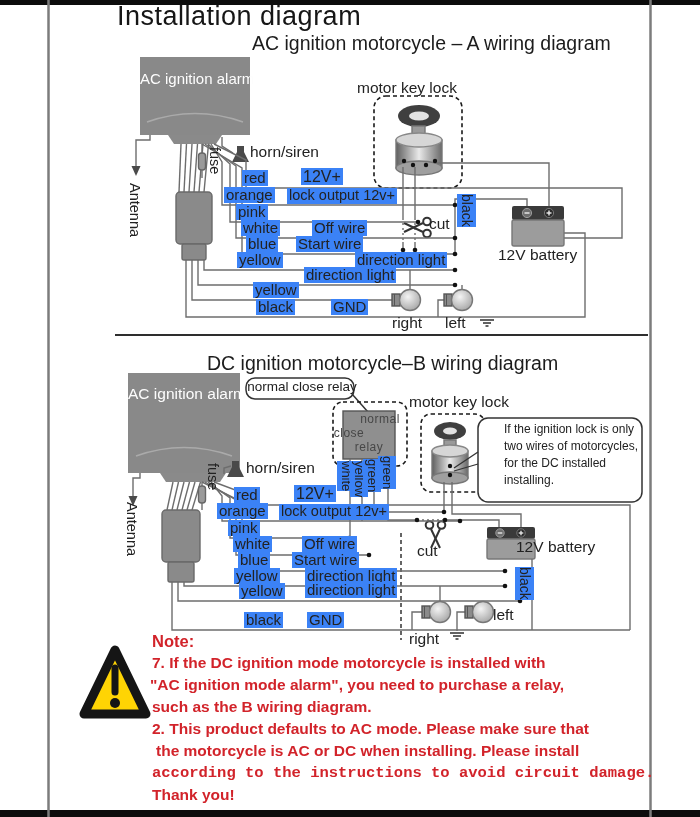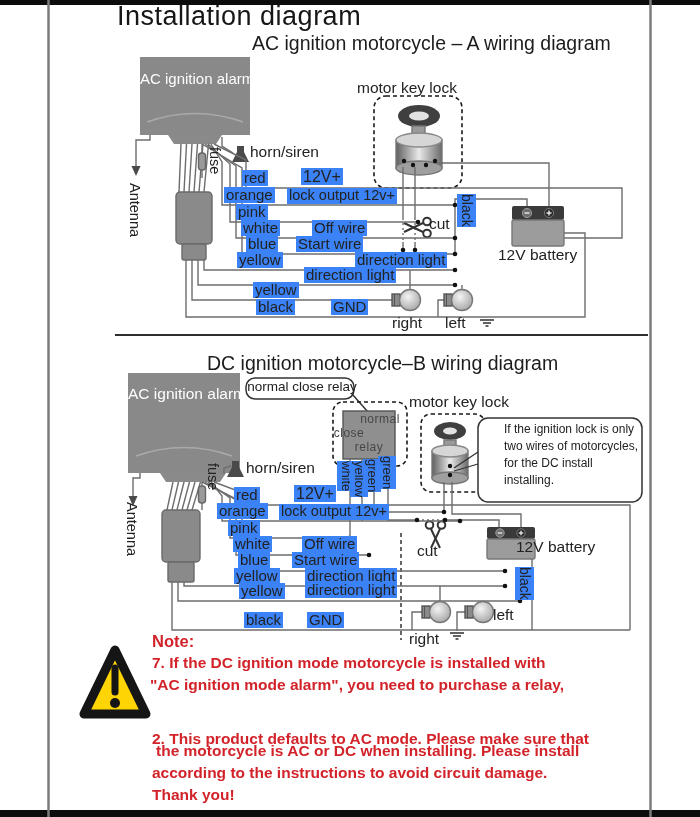--- a/index.html
+++ b/index.html
@@ -332,21 +332,21 @@
 <div class="t ctr" style="left:246px;top:380px;width:112px;font-size:13.5px;z-index:4;">normal close relay</div>
 <div class="t ctr wht" style="left:128px;top:386px;width:112px;font-size:15.5px;">AC ignition alarm</div>
 <div class="t" style="left:409px;top:394px;font-size:15.5px;">motor key lock</div>
 
 <div class="t ctr relaytxt" style="left:343px;top:413px;width:74px;">normal</div>
 <div class="t ctr relaytxt" style="left:323px;top:427px;width:52px;">close</div>
 <div class="t ctr relaytxt" style="left:343px;top:441px;width:52px;">relay</div>
 
 <div class="t sm" style="left:484px;top:423px;z-index:4;">If the ignition lock is only</div>
 <div class="t sm" style="left:484px;top:440px;z-index:4;">two wires of motorcycles,</div>
-<div class="t sm" style="left:484px;top:457px;z-index:4;">for the DC install</div>
+<div class="t sm" style="left:484px;top:457px;z-index:4;">for the DC installed</div>
 <div class="t sm" style="left:484px;top:474px;z-index:4;">installing.</div>
 
 <div class="t v bgw" style="left:337px;top:461px;font-size:13px;">white</div>
 <div class="t v bgw" style="left:350px;top:461px;font-size:13px;">yellow</div>
 <div class="t v bgw" style="left:363px;top:459px;font-size:13px;">green</div>
 <div class="t v bgw" style="left:378px;top:456px;font-size:13px;">green</div>
 
 <div class="t v" style="left:123px;top:502px;font-size:14.5px;">Antenna</div>
 <div class="t v" style="left:204px;top:463px;font-size:14.5px;">fuse</div>
 <div class="t" style="left:246px;top:460px;font-size:15.5px;">horn/siren</div>
@@ -369,18 +369,19 @@
 
 <div class="t" style="left:417px;top:543px;font-size:15.5px;">cut</div>
 <div class="t" style="left:516px;top:539px;font-size:15.5px;z-index:4;">12V battery</div>
 <div class="t v bgw" style="left:515px;top:567px;font-size:14px;">black</div>
 <div class="t" style="left:409px;top:631px;font-size:15.5px;">right</div>
 <div class="t" style="left:493px;top:607px;font-size:15.5px;">left</div>
 
 <div class="t note noteh" style="left:152px;top:633px;">Note:</div>
 <div class="t note" style="left:152px;top:655px;">7. If the DC ignition mode motorcycle is installed with</div>
 <div class="t note" style="left:150px;top:677px;">"AC ignition mode alarm", you need to purchase a relay,</div>
-<div class="t note" style="left:152px;top:721px;margin-top:10px;">2. This product defaults to AC mode. Please make sure that</div>
+<div class="t note" style="left:152px;top:699px;">such as the B wiring diagram.</div>
+<div class="t note" style="left:152px;top:721px;">2. This product defaults to AC mode. Please make sure that</div>
 <div class="t note" style="left:156px;top:743px;">the motorcycle is AC or DC when installing. Please install</div>
-<div class="t note" style="left:152px;top:765px;">according to the instructions to avoid circuit damage.</div>
+<div class="t note" style="left:152px;top:765px;font-family:Liberation Mono, monospace;">according to the instructions to avoid circuit damage.</div>
 <div class="t note" style="left:152px;top:787px;">Thank you!</div>
 
 </div>
 
 </body></html>

